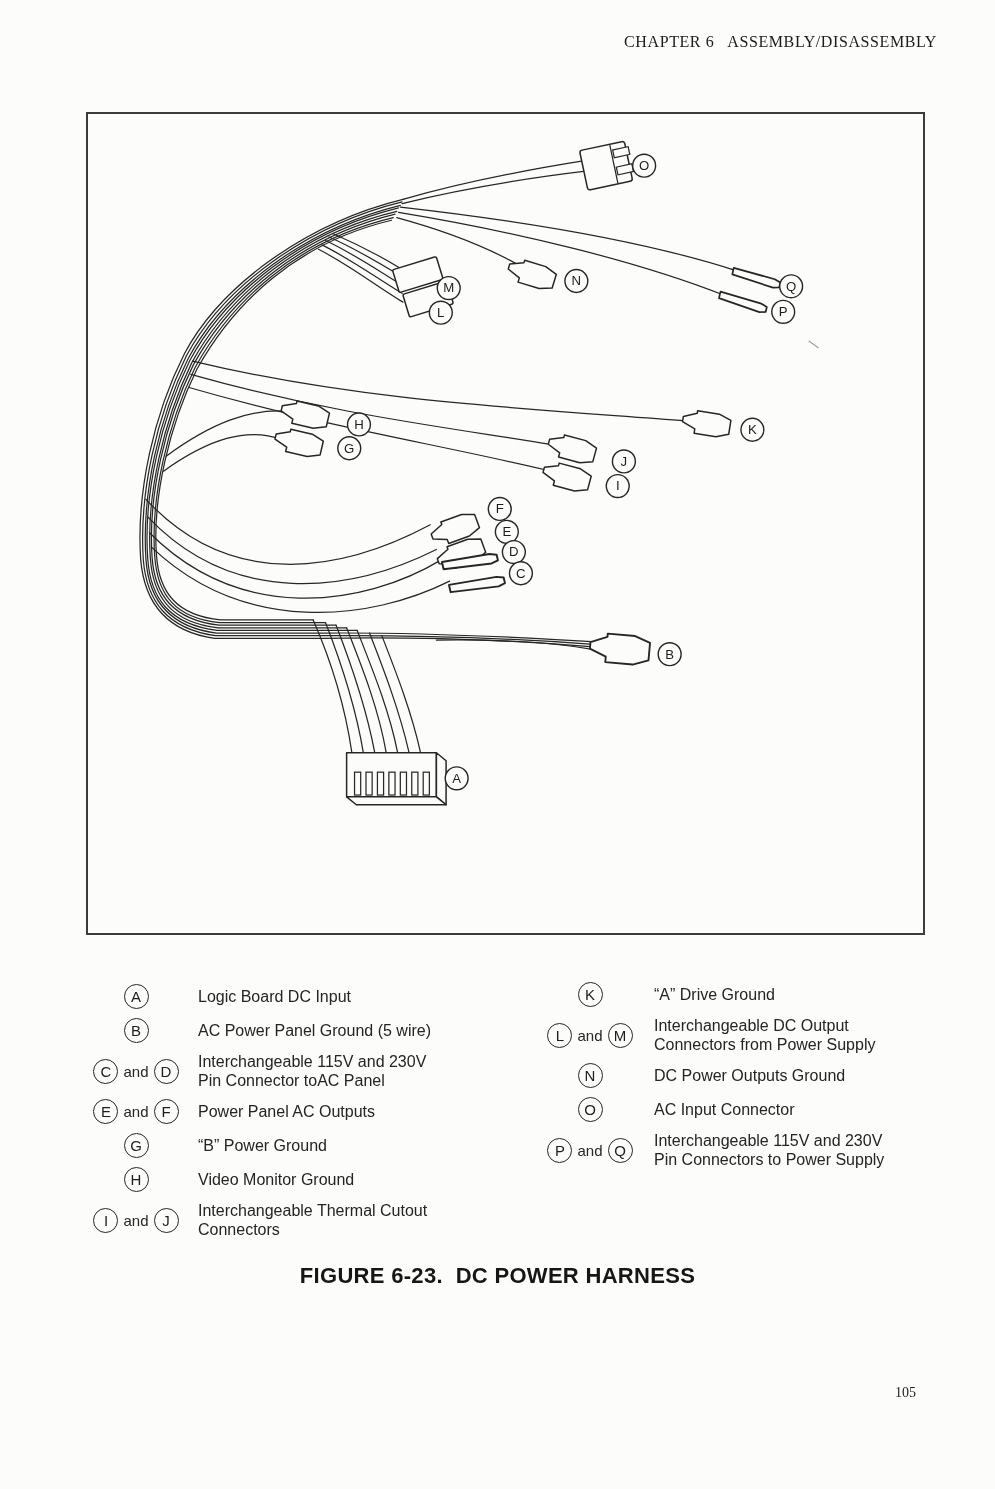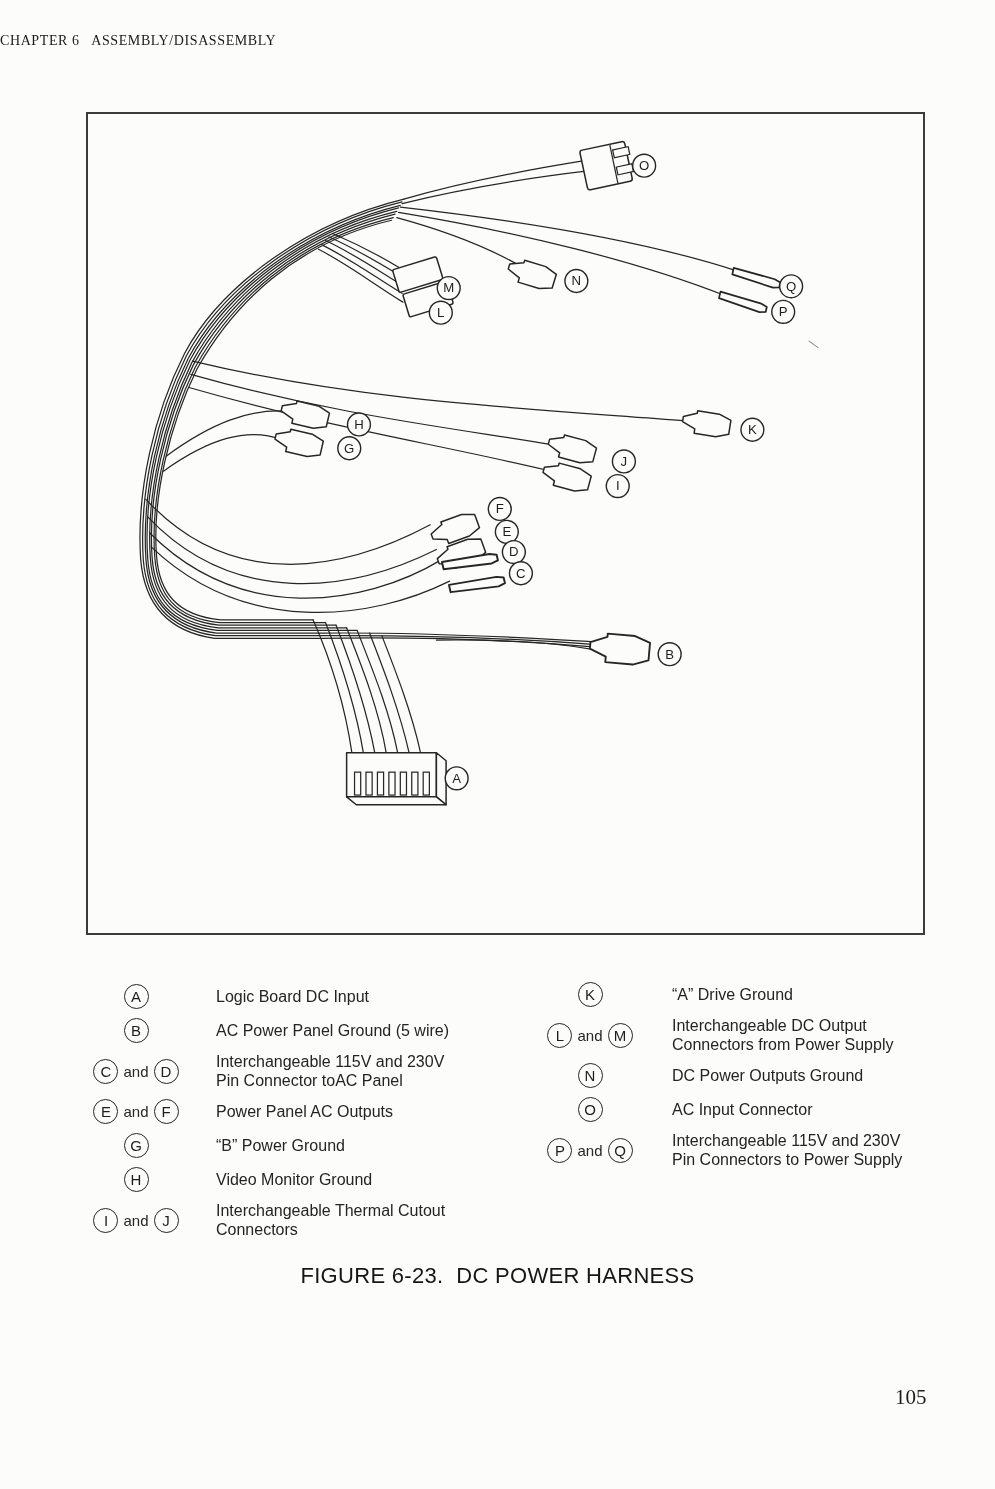--- a/index.html
+++ b/index.html
@@ -2,22 +2,22 @@
 <html><head>
 <meta charset="utf-8">
 <style>
   html,body{margin:0;padding:0;background:#e8e8e6;}
   .page{
     position:relative;width:995px;height:1489px;margin:0 auto;
     background:#fcfcfa;color:#1d1d1d;
     font-family:"Liberation Sans",sans-serif;overflow:hidden;
   }
   .chapter-header{
-    position:absolute;top:33px;left:0;width:937px;
-    font-family:"Liberation Serif",serif;font-size:14px;letter-spacing:.6px;
+    position:absolute;top:33px;left:0;width:937px;text-align:right;
+    font-family:"Liberation Serif",serif;font-size:16px;letter-spacing:.6px;
     white-space:pre;color:#1b1b1b;
   }
   .figure-frame{
     position:absolute;left:86px;top:112px;width:839px;height:823px;
     border:2px solid #3c3c3c;box-sizing:border-box;background:#fcfcfa;
   }
   .figure-frame svg{position:absolute;left:-2px;top:-2px;}
   svg .wire{fill:none;stroke:#262626;stroke-width:1.4;stroke-linecap:round;}
   svg .conn{fill:#fcfcfa;stroke:#262626;stroke-width:1.7;stroke-linejoin:round;}
   svg .slot{fill:#fcfcfa;stroke:#262626;stroke-width:1.4;}
@@ -30,28 +30,28 @@
   .legend-col-right{left:540px;top:982px;width:430px;}
   .legend-row{display:flex;align-items:center;margin-bottom:9px;}
   .badge-cell{width:96px;display:flex;justify-content:center;align-items:center;flex:0 0 auto;}
   .legend-col-right .badge-cell{width:100px;}
   .badge{
     width:25px;height:25px;border:1.6px solid #262626;border-radius:50%;
     display:flex;align-items:center;justify-content:center;
     font-size:15px;line-height:1;box-sizing:border-box;background:#fcfcfa;flex:0 0 auto;
   }
   .joiner{font-size:15px;margin:4px 5px;color:#262626;}
-  .legend-text{margin-left:32px;width:250px;font-size:16px;line-height:19px;color:#242424;}
+  .legend-text{margin-left:14px;width:250px;font-size:16px;line-height:19px;color:#242424;}
   .figure-caption{
     position:absolute;top:1263px;left:0;width:995px;text-align:center;
-    font-size:22px;font-weight:normal;letter-spacing:.3px;white-space:pre;color:#161616;
+    font-size:22px;font-weight:bold;letter-spacing:.3px;white-space:pre;color:#161616;
   }
   .page-number{
     position:absolute;top:1385px;left:895px;
-    font-family:"Liberation Serif",serif;font-size:21px;color:#1b1b1b;
+    font-family:"Liberation Serif",serif;font-size:14px;color:#1b1b1b;
   }
 </style>
 </head>
 <body>
 
 <div class="page">
 
   <div class="chapter-header">CHAPTER 6   ASSEMBLY/DISASSEMBLY</div>
 
   <div class="figure-frame">

